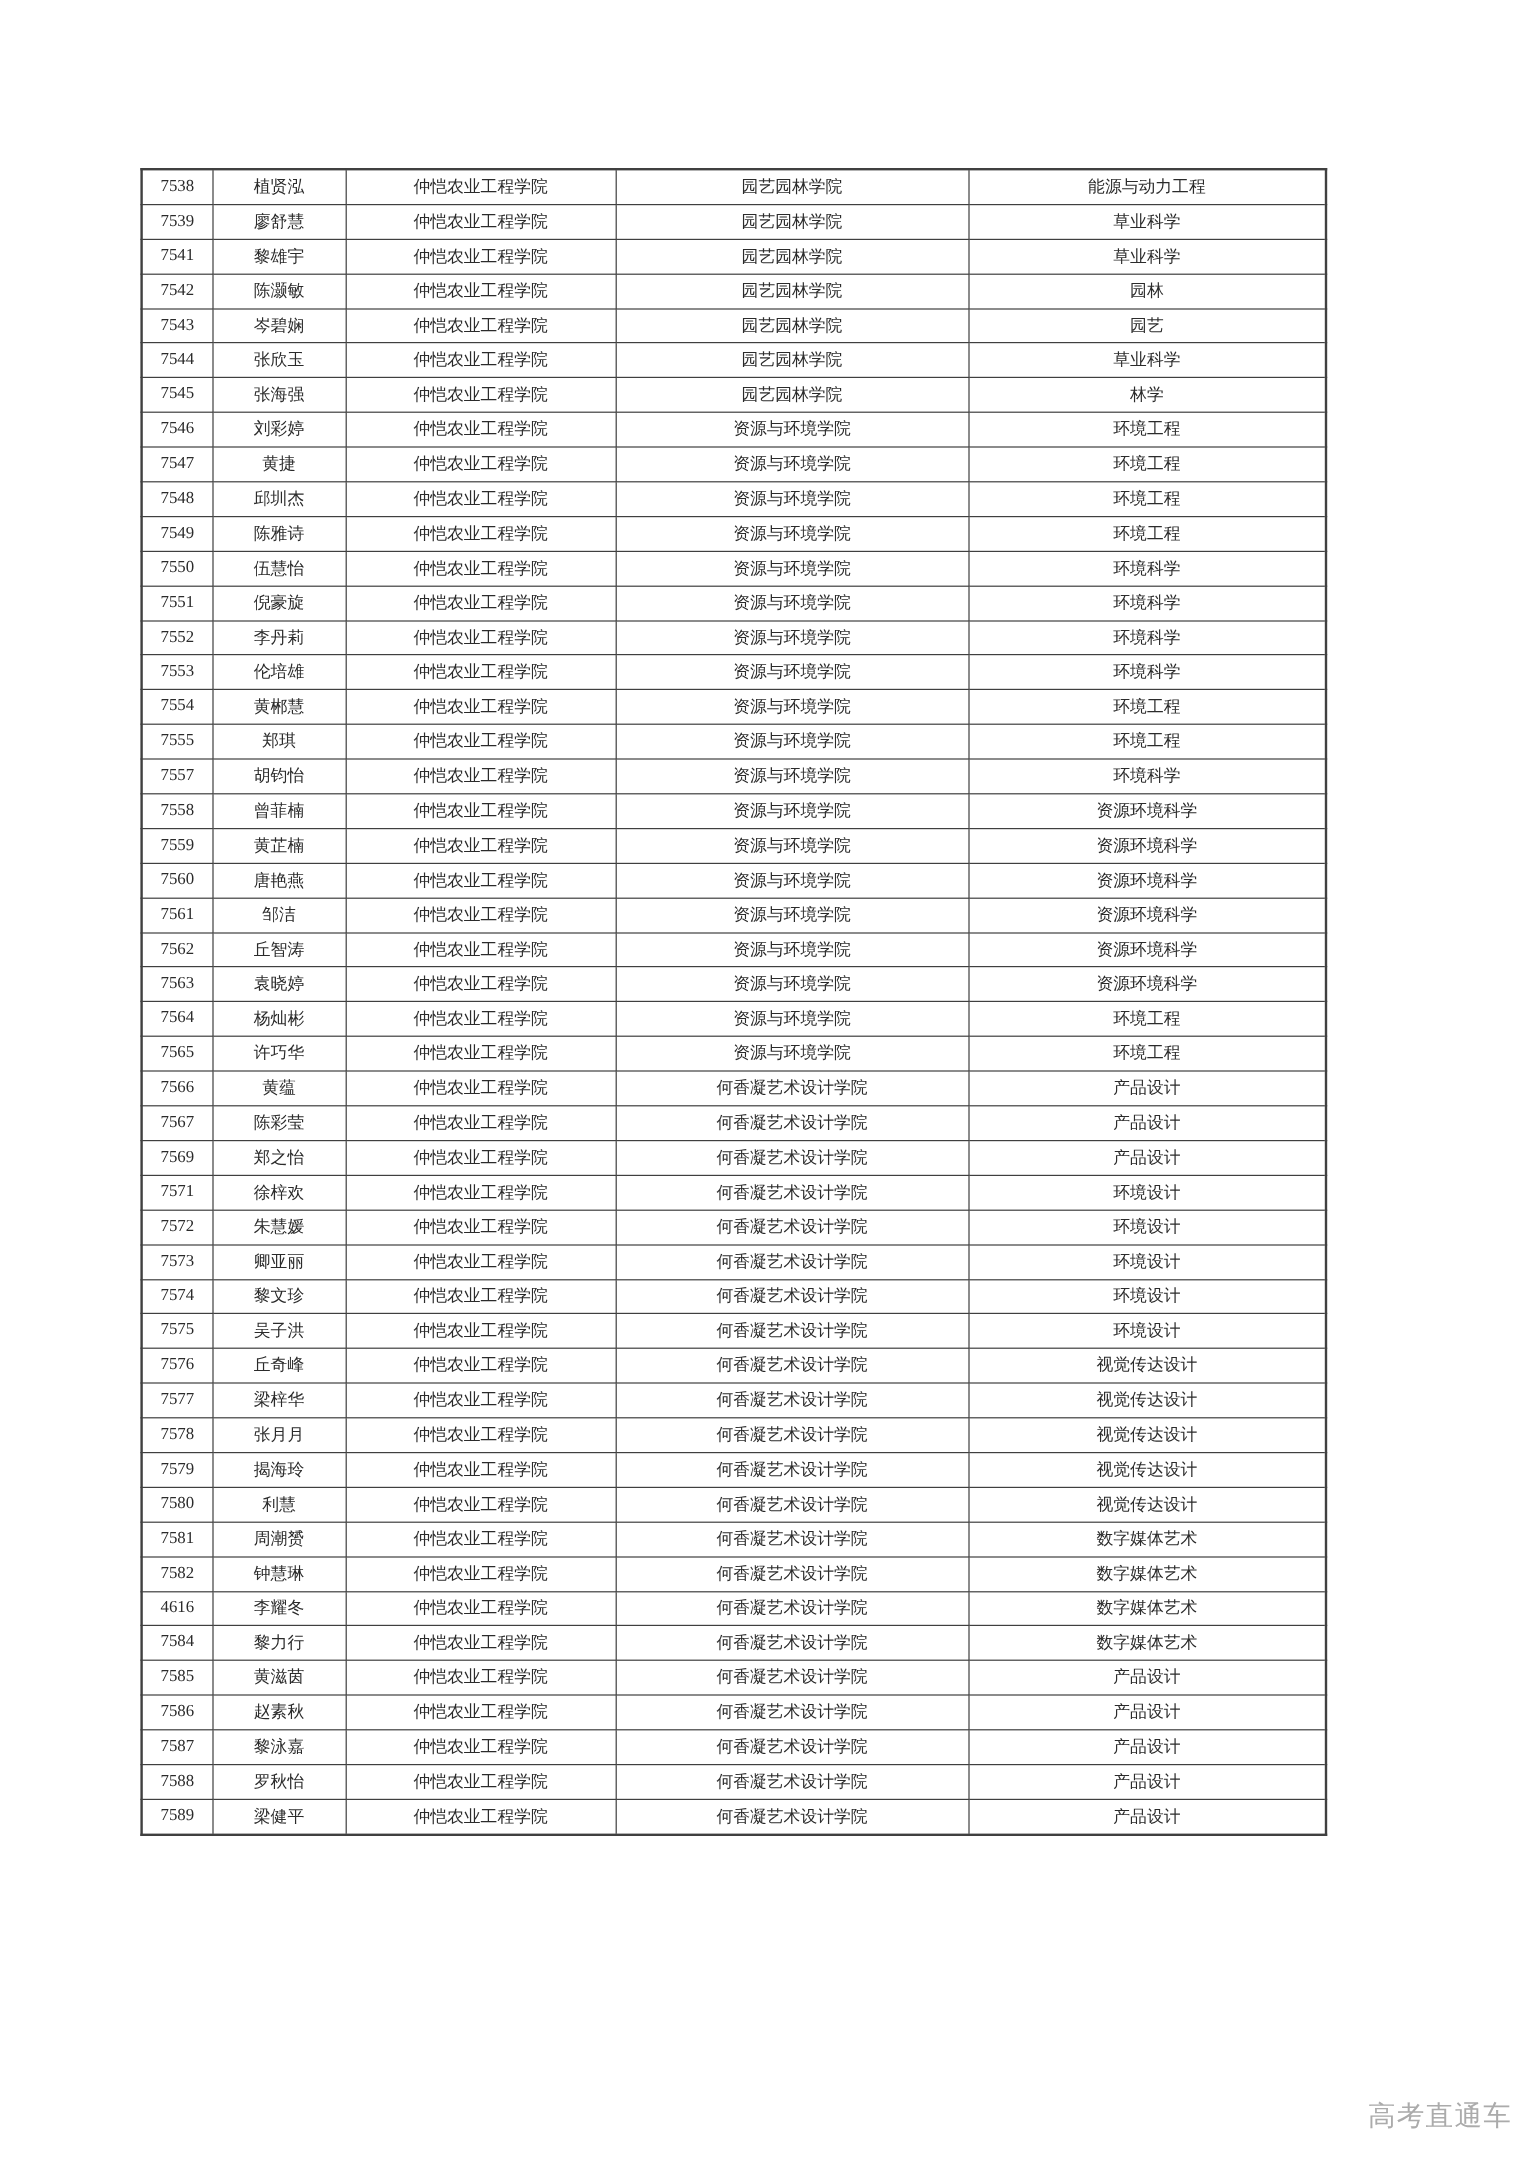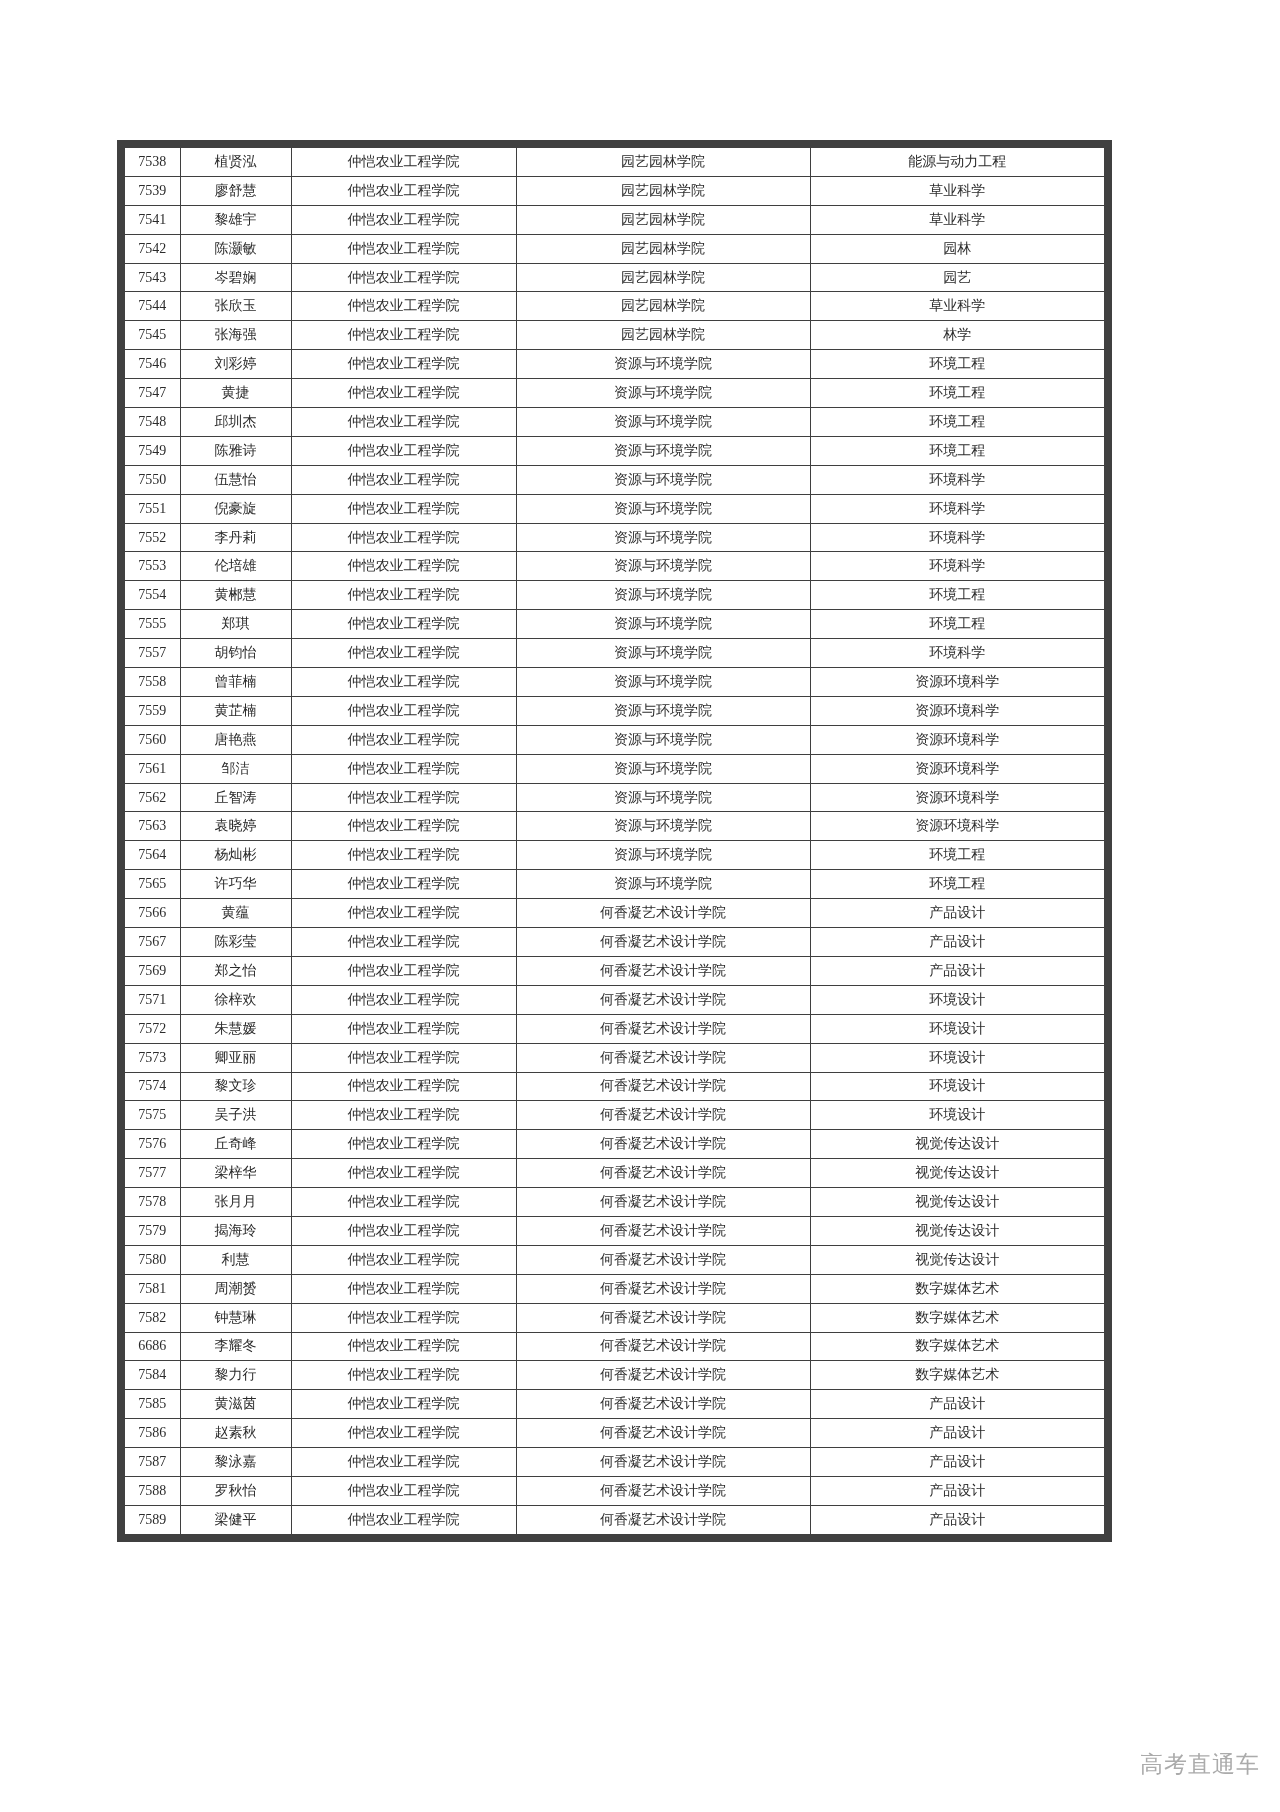--- a/index.html
+++ b/index.html
@@ -16,21 +16,21 @@
   }
   .table-wrap {
     position: absolute;
     left: 117px;
     top: 140px;
   }
   table.roster {
     border-collapse: collapse;
     table-layout: fixed;
     width: 987px;
-    border: 8px solid #404040;
+    border: 2px solid #404040;
   }
   table.roster td {
     border: 1px solid #3f3f3f;
     height: 27.9px;
     padding: 0 2px;
     text-align: center;
     vertical-align: middle;
     font-size: 14px;
     color: #2b2b2b;
     white-space: nowrap;
@@ -38,21 +38,21 @@
   }
   .watermark {
     position: absolute;
     left: 1138px;
     top: 1750px;
     width: 122px;
     font-size: 23px;
     line-height: 30px;
     letter-spacing: 1px;
     color: #ababab;
-    font-family: Liberation Serif, serif;
+    font-family: Liberation Mono, monospace;
     text-align: right;
     user-select: none;
   }
 </style>
 </head>
 <body>
 
 <div class="table-wrap">
   <table class="roster">
     <colgroup>
@@ -344,21 +344,21 @@
           <td>数字媒体艺术</td>
         </tr>
         <tr>
           <td>7582</td>
           <td>钟慧琳</td>
           <td>仲恺农业工程学院</td>
           <td>何香凝艺术设计学院</td>
           <td>数字媒体艺术</td>
         </tr>
         <tr>
-          <td>6686</td>
+          <td>4616</td>
           <td>李耀冬</td>
           <td>仲恺农业工程学院</td>
           <td>何香凝艺术设计学院</td>
           <td>数字媒体艺术</td>
         </tr>
         <tr>
           <td>7584</td>
           <td>黎力行</td>
           <td>仲恺农业工程学院</td>
           <td>何香凝艺术设计学院</td>

